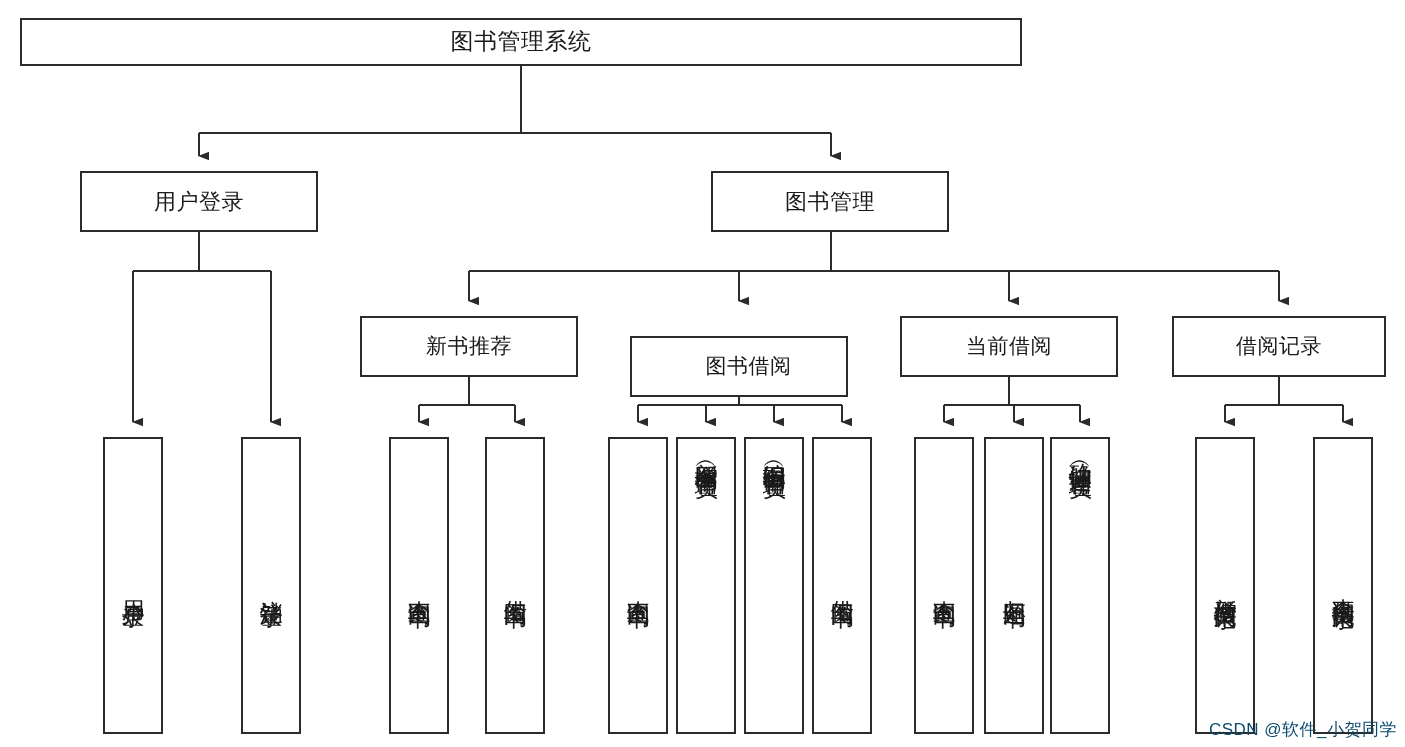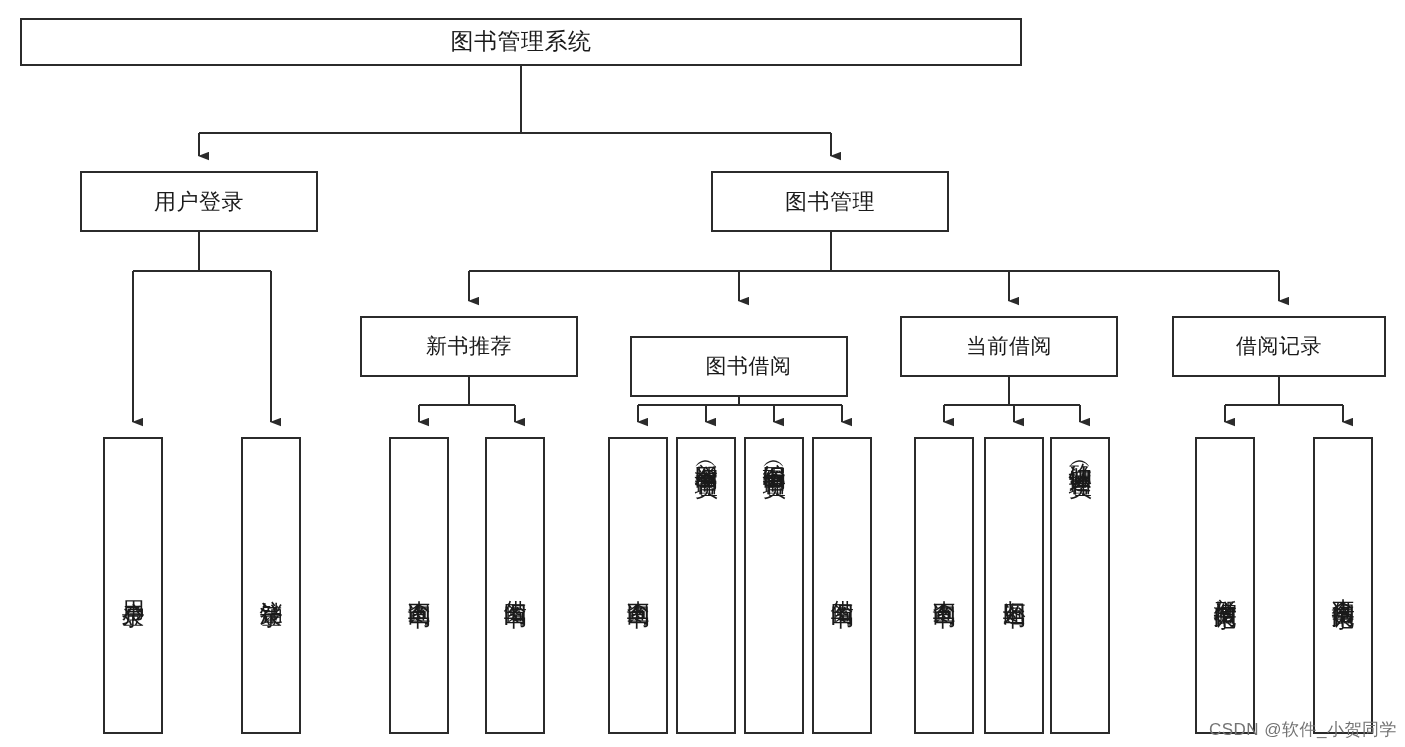--- a/index.html
+++ b/index.html
@@ -62,21 +62,21 @@
   }
   .node.leaf.mid-text {
     align-items: center;
     padding-top: 0;
   }
   #watermark {
     position: absolute;
     right: 8px;
     bottom: 6px;
     font-size: 17px;
-    color: #737373;
+    color: #0c4a6e;
     letter-spacing: 0.5px;
     white-space: nowrap;
   }
 </style>
 </head>
 <body>
 
 <div id="diagram-root">
 
   <svg id="edge-layer" viewBox="0 0 1405 747" width="1405" height="747" xmlns="http://www.w3.org/2000/svg">

